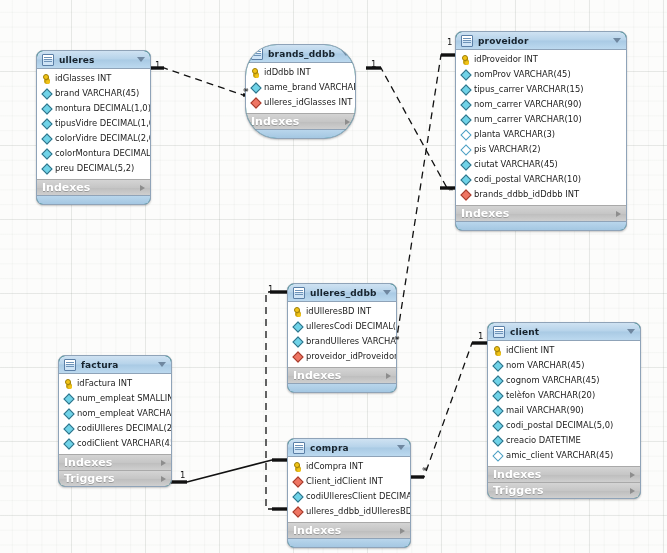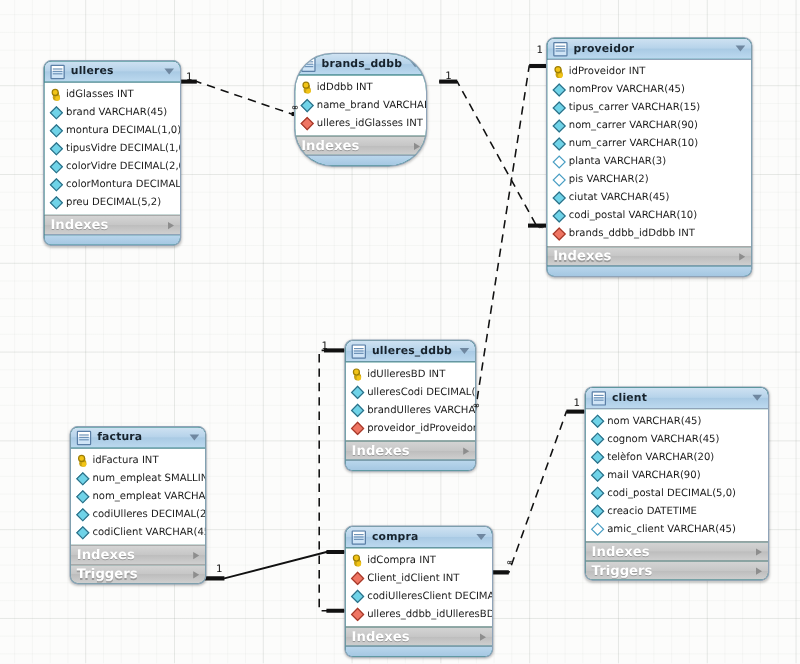--- a/index.html
+++ b/index.html
@@ -341,20 +341,24 @@
       </div>
       <div class="foot"></div>
     </div>
     <div class="tbl" style="left: 487px; top: 322px; width: 152px;">
       <div class="tbl-hd">
         <span class="hd-ico"></span>
         <span class="hd-title">client</span>
         <span class="caret"></span>
       </div>
       <div class="cols">
+        <div class="col">
+          <span class="ico key"></span>
+          <span class="nm">idClient INT</span>
+        </div>
         <div class="col">
           <span class="ico col-full">
             <i class="dia"></i>
           </span>
           <span class="nm">nom VARCHAR(45)</span>
         </div>
         <div class="col">
           <span class="ico col-full">
             <i class="dia"></i>
           </span>

